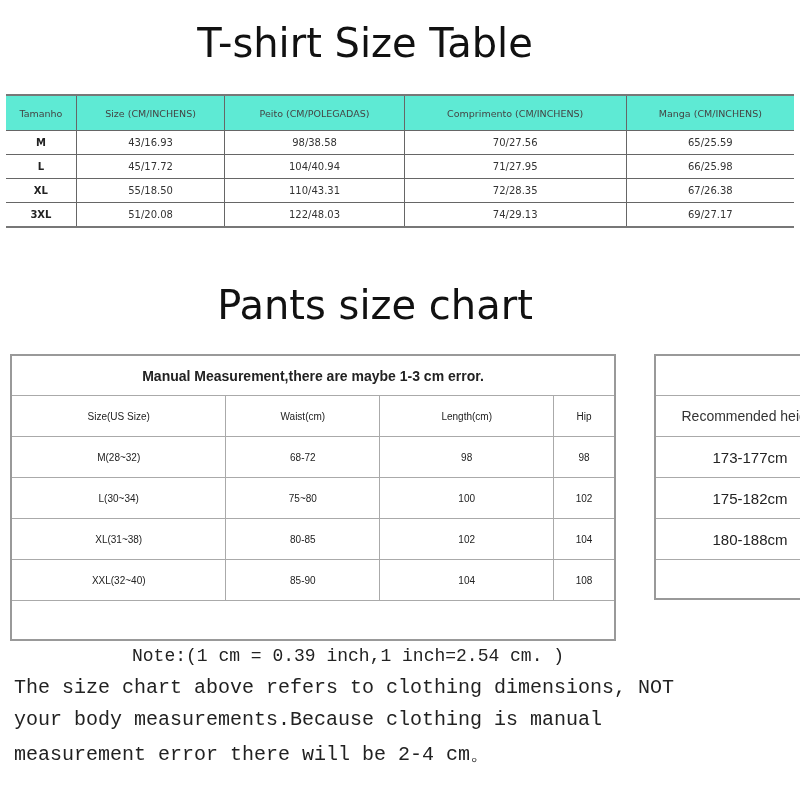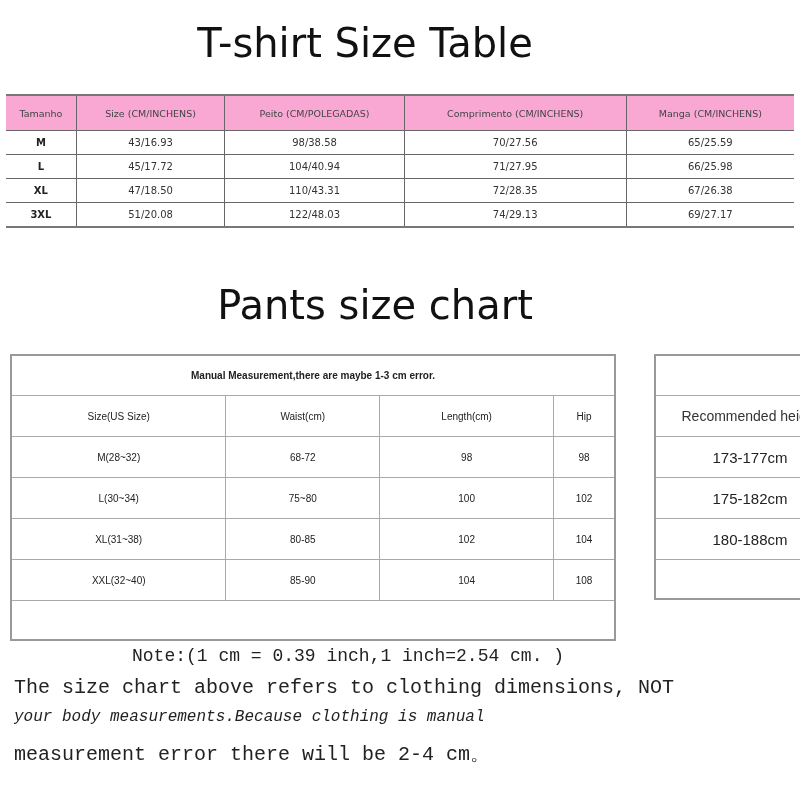--- a/index.html
+++ b/index.html
@@ -3,37 +3,37 @@
 <meta charset="utf-8">
 <style>
   html, body { margin:0; padding:0; background:#fff; }
   body { width:800px; height:800px; position:relative; overflow:hidden; font-family:"Liberation Sans", sans-serif; color:#222; }
   .title { position:absolute; left:0; width:730px; text-align:center; font-family:"DejaVu Sans", sans-serif; font-size:40px; color:#111; }
   #tshirt-title { top:20px; left:0; width:730px; }
   #pants-title { top:282px; left:0; width:750px; }
   table { border-collapse:collapse; position:absolute; }
   #tshirt-table { left:6px; top:94px; width:788px; border-top:2px solid #777; border-bottom:2px solid #777; }
   #tshirt-table th, #tshirt-table td { border:1px solid #666; text-align:center; font-size:10px; font-family:"DejaVu Sans", sans-serif; color:#333; height:23px; padding:0; }
-  #tshirt-table th { background:#f9a8d4; font-weight:normal; height:34px; font-size:9.5px; color:#444; }
+  #tshirt-table th { background:#5eead4; font-weight:normal; height:34px; font-size:9.5px; color:#444; }
   #tshirt-table td.size { font-weight:bold; color:#222; }
   #tshirt-table tr > *:first-child { border-left:none; }
   #tshirt-table tr > *:last-child { border-right:none; }
   #pants-table { left:10px; top:354px; width:606px; border:2px solid #999; }
   #pants-table td { border:1px solid #aaa; text-align:center; font-size:10px; color:#222; height:40px; padding:0; }
-  #pants-table td.banner { font-weight:bold; font-size:10px; height:39px; }
+  #pants-table td.banner { font-weight:bold; font-size:14px; height:39px; }
   #pants-table td.empty { height:38px; }
   #height-table { left:618px; top:354px; width:192px; border:2px solid #999;margin-left:36px; }
   #height-table td { border:1px solid #aaa; text-align:center; font-size:15px; color:#222; height:40px; padding:0; }
   #height-table td.hdr { font-size:14px; color:#333; }
   #height-table td.blank { height:39px; }
   #height-table td.empty { height:38px; }
   .note { position:absolute; font-family:"Liberation Mono", monospace; color:#222; white-space:nowrap; }
   #note-line { top:646px; left:132px; font-size:18px; }
   #disclaimer-1 { top:676px; left:14px; font-size:20px; }
-  #disclaimer-2 { top:708px; left:14px; font-size:16px;font-style:italic; }
+  #disclaimer-2 { top:708px; left:14px; font-size:20px; }
   #disclaimer-3 { top:740px; left:14px; font-size:20px; }
 </style>
 </head>
 <body>
 
 <div id="tshirt-title" class="title">T-shirt Size Table</div>
 
 <table id="tshirt-table">
   <tbody>
       <tr>
@@ -52,21 +52,21 @@
   </tr>
   <tr>
     <td class="size">L</td>
     <td>45/17.72</td>
     <td>104/40.94</td>
     <td>71/27.95</td>
     <td>66/25.98</td>
   </tr>
   <tr>
     <td class="size">XL</td>
-    <td>47/18.50</td>
+    <td>55/18.50</td>
     <td>110/43.31</td>
     <td>72/28.35</td>
     <td>67/26.38</td>
   </tr>
   <tr>
     <td class="size">3XL</td>
     <td>51/20.08</td>
     <td>122/48.03</td>
     <td>74/29.13</td>
     <td>69/27.17</td>

